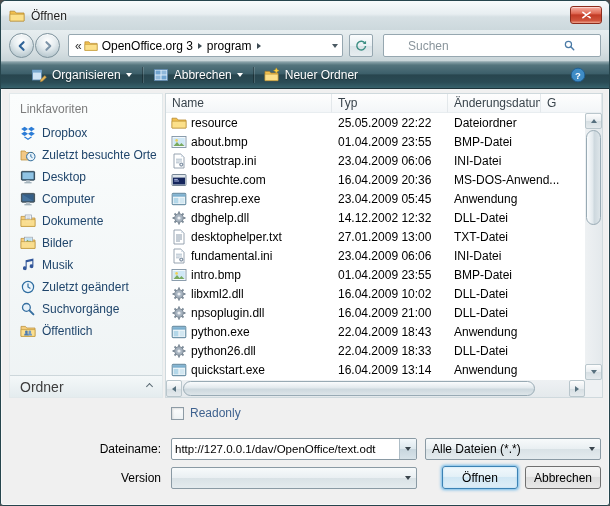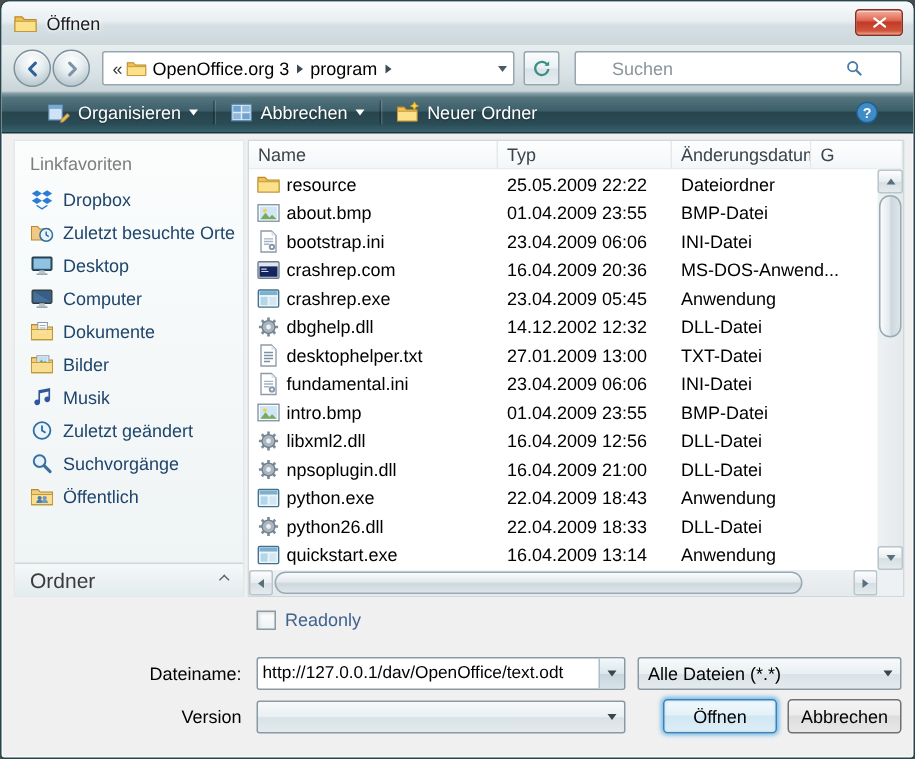--- a/index.html
+++ b/index.html
@@ -413,21 +413,21 @@
         </div>
         <div class="file-row">
           <div class="name-cell">
             <span class="ficon">
               <svg viewBox="0 0 16 16">
                 <rect x="1" y="2.5" width="14" height="11" rx="0.8" fill="#dfe6ec" stroke="#68798a" stroke-width="0.9"></rect>
                 <rect x="2" y="5.6" width="12" height="6.9" fill="#15265d"></rect>
                 <path d="M3.2 7.4h3.6M3.2 9h4.8" stroke="#cdd6ff" stroke-width="0.8"></path>
               </svg>
             </span>
-            <span class="fname">crashrep.com</span>
+            <span class="fname">besuchte.com</span>
           </div>
           <div class="cell">16.04.2009 20:36</div>
           <div class="cell">MS-DOS-Anwend...</div>
         </div>
         <div class="file-row">
           <div class="name-cell">
             <span class="ficon">
               <svg viewBox="0 0 16 16">
                 <rect x="1.2" y="2.3" width="13.6" height="11.4" rx="0.8" fill="#eef5f9" stroke="#41718c" stroke-width="0.9"></rect>
                 <rect x="2" y="3.1" width="12" height="2.6" fill="#7cb0cf"></rect>
@@ -503,21 +503,21 @@
           <div class="name-cell">
             <span class="ficon">
               <svg viewBox="0 0 16 16">
                 <path d="M8 1.6v2.1M8 12.3v2.1M1.6 8h2.1M12.3 8h2.1M3.5 3.5l1.5 1.5M11 11l1.5 1.5M12.5 3.5L11 5M5 11l-1.5 1.5" stroke="#7e8c99" stroke-width="1.8"></path>
                 <circle cx="8" cy="8" r="4.3" fill="#a8b4c0" stroke="#707e8b" stroke-width="0.9"></circle>
                 <circle cx="8" cy="8" r="1.6" fill="#eef1f4"></circle>
               </svg>
             </span>
             <span class="fname">libxml2.dll</span>
           </div>
-          <div class="cell">16.04.2009 12:56</div>
+          <div class="cell">16.04.2009 10:02</div>
           <div class="cell">DLL-Datei</div>
         </div>
         <div class="file-row">
           <div class="name-cell">
             <span class="ficon">
               <svg viewBox="0 0 16 16">
                 <path d="M8 1.6v2.1M8 12.3v2.1M1.6 8h2.1M12.3 8h2.1M3.5 3.5l1.5 1.5M11 11l1.5 1.5M12.5 3.5L11 5M5 11l-1.5 1.5" stroke="#7e8c99" stroke-width="1.8"></path>
                 <circle cx="8" cy="8" r="4.3" fill="#a8b4c0" stroke="#707e8b" stroke-width="0.9"></circle>
                 <circle cx="8" cy="8" r="1.6" fill="#eef1f4"></circle>
               </svg>

